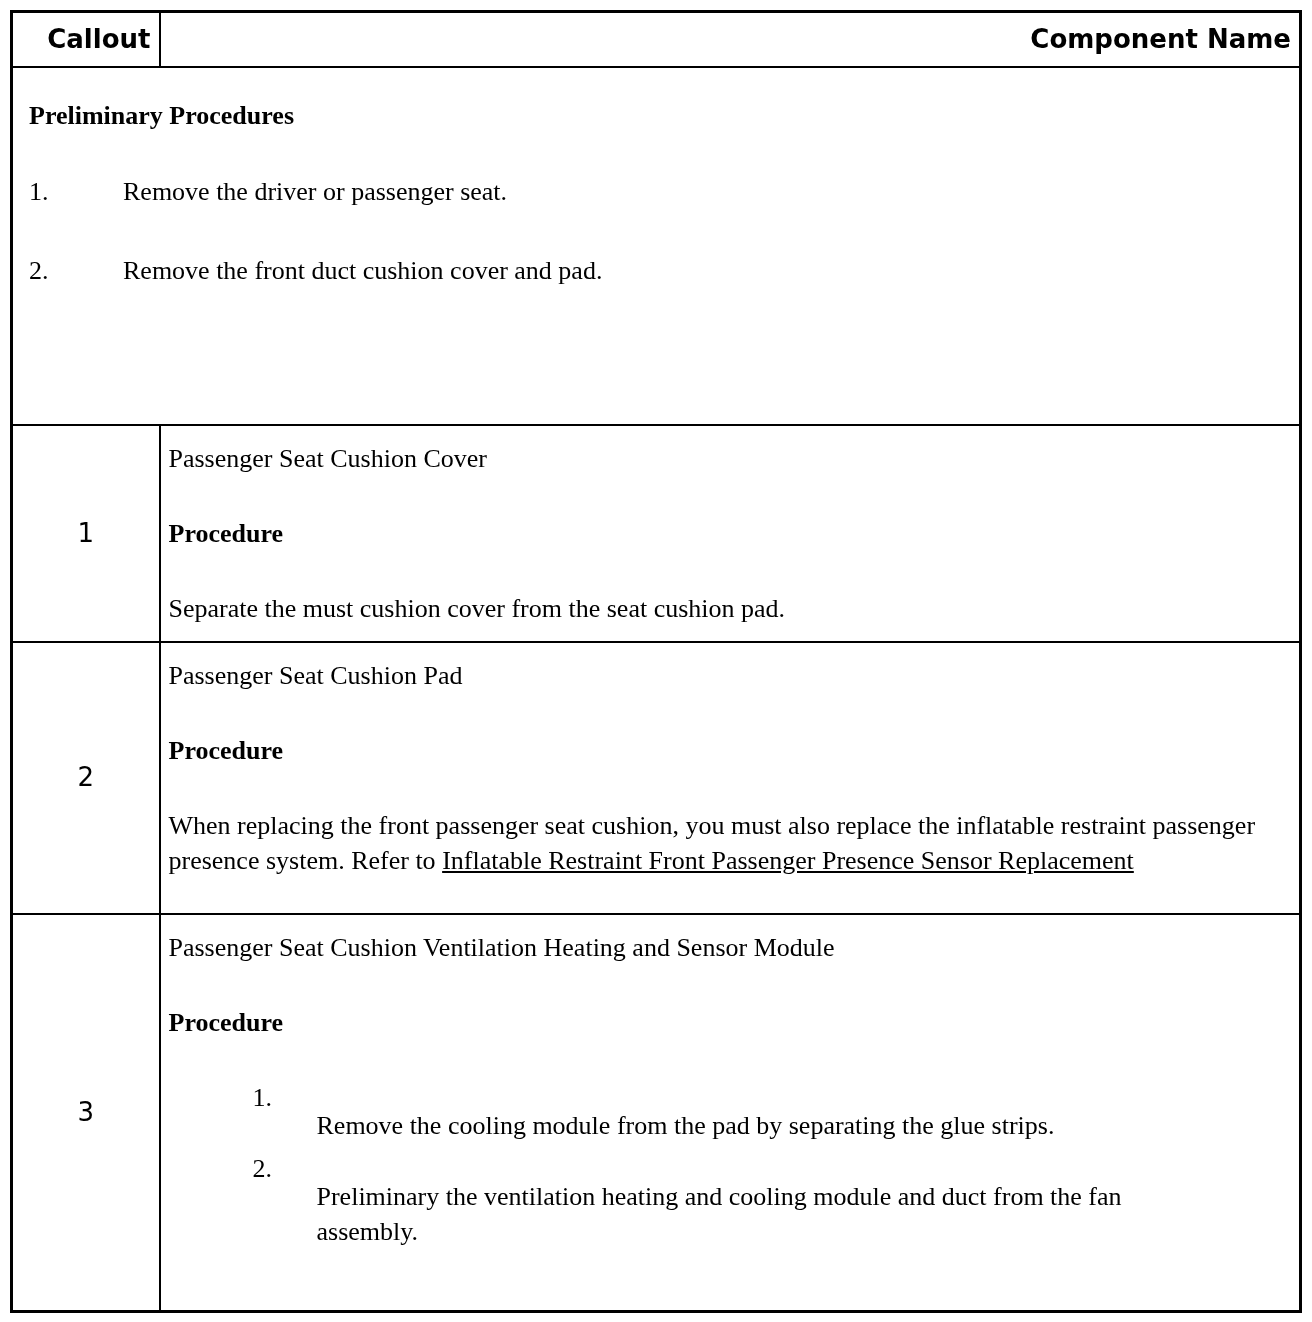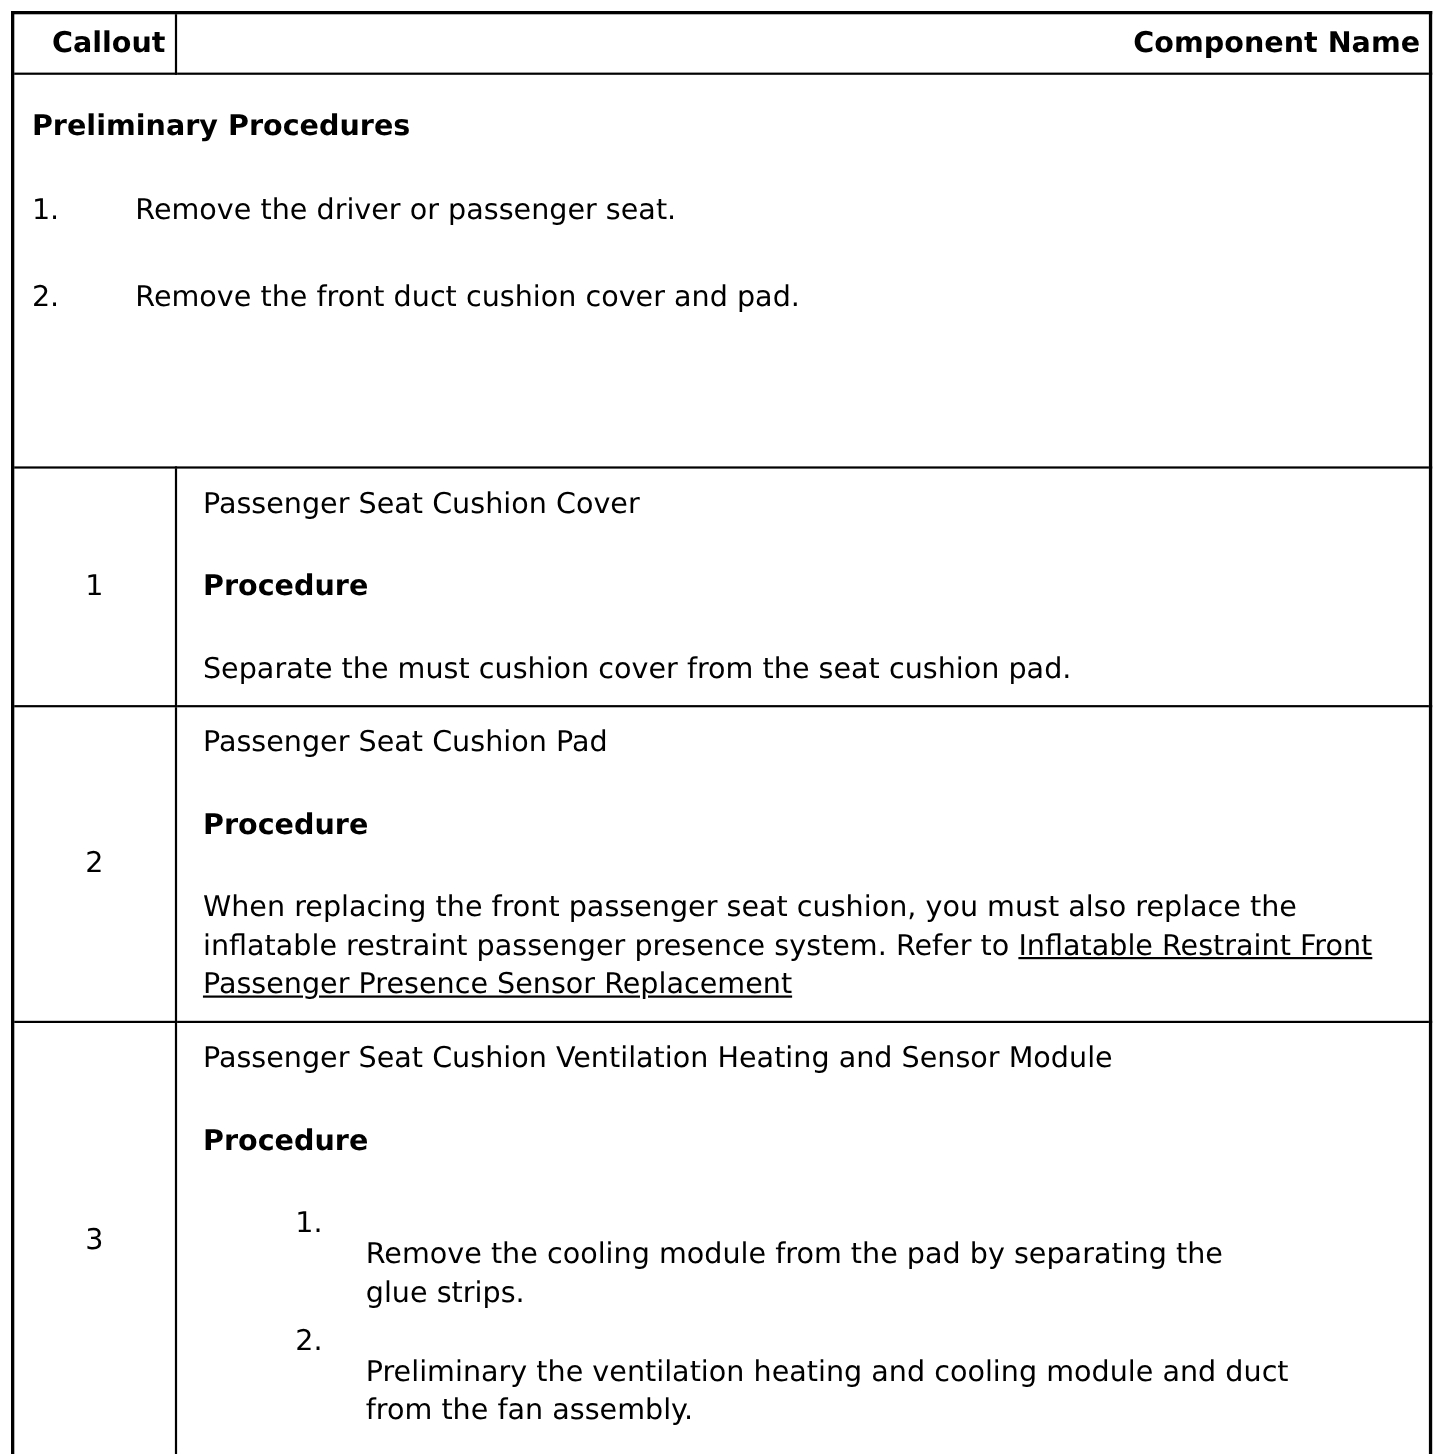--- a/index.html
+++ b/index.html
@@ -35,27 +35,28 @@
     vertical-align: middle;
     padding: 4px 8px;
   }
   td.cell-callout {
     vertical-align: middle;
     text-align: center;
     padding: 4px;
   }
   td.cell-content {
     vertical-align: top;
-    padding: 15px 22px 15px 24px;
+    padding: 15px 22px 15px 8px;
+    font-family: Liberation Serif, serif;
   }
   td.prelim-cell {
     vertical-align: top;
     padding: 30px 22px 16px 16px;
   }
-  tr.row-prelim td { height: 358px; }
+  tr.row-prelim td { height: 358px; font-family: Liberation Serif, serif; }
   tr.row-1 td { height: 202px; }
   tr.row-2 td { height: 272px; }
   tr.row-3 td { height: 398px; }
 
   .heading-bold {
     font-weight: bold;
     margin: 0 0 41px 0;
   }
   .block {
     margin: 0 0 40px 0;

